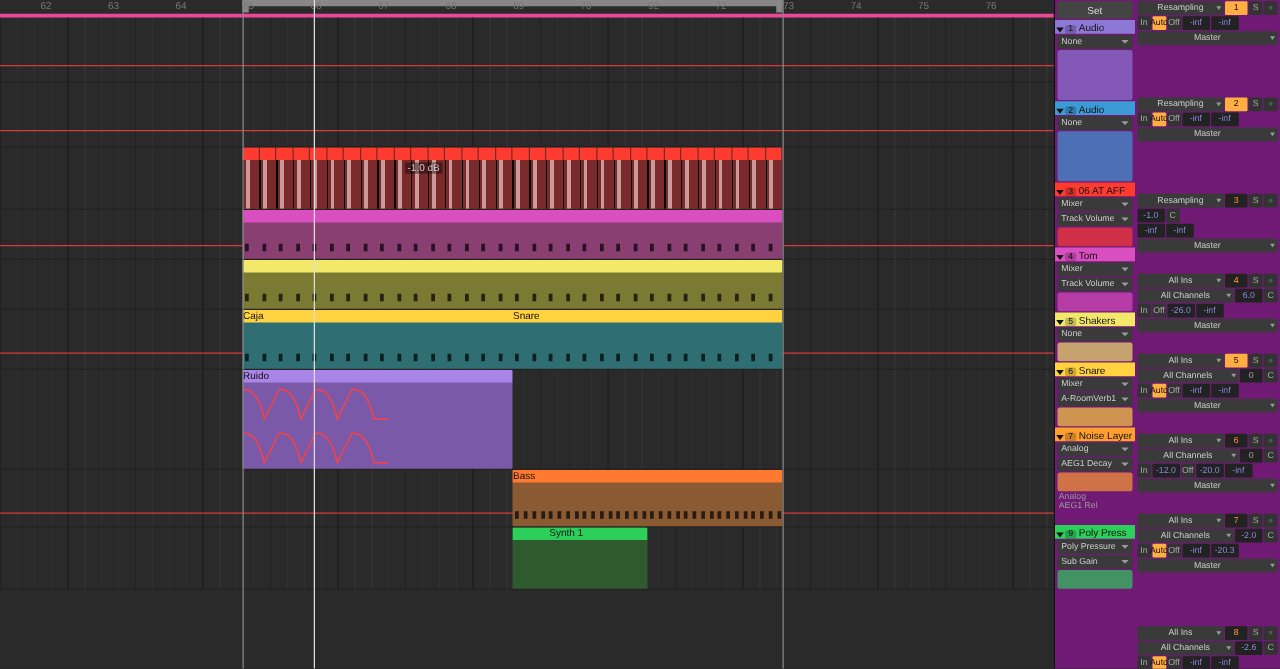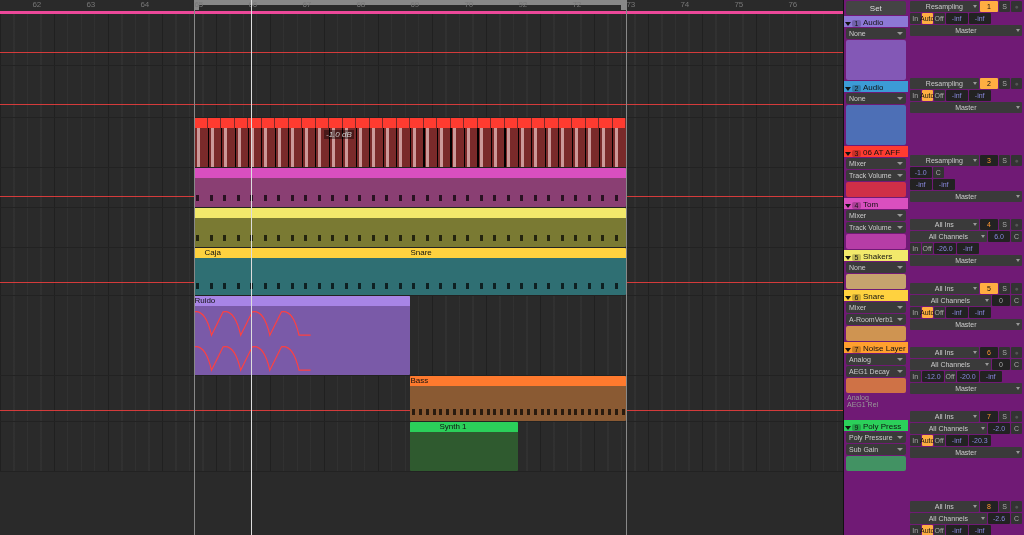--- a/index.html
+++ b/index.html
@@ -20,21 +20,21 @@
       repeating-linear-gradient(to right, rgba(255,255,255,0.03) 0, rgba(255,255,255,0.03) 1px, transparent 1px, transparent 13.5px),
       repeating-linear-gradient(to right, rgba(0,0,0,0.4) 0, rgba(0,0,0,0.4) 1px, transparent 1px, transparent 54px);
   }
   .auto-line { position: absolute; left: 0; right: 0; height: 1px; background: #ff4040; opacity: .8; }
   .clip { position: absolute; top: 0; bottom: 0; border-radius: 1px; overflow: hidden; }
   .slice-row { position: absolute; top: 0; left: 0; right: 0; height: 10px; display: flex; }
   .slice { flex: 1; background: #ff3b30; margin-right: 1px; display: flex; align-items: center; justify-content: center; color: #111; font-size: 6px; }
   .mini-notes { position: absolute; bottom: 4px; left: 0; right: 0; height: 10px; display: flex; }
   .mini-notes span { flex: 1; position: relative; }
   .mini-notes span::before { content: ""; position: absolute; left: 2px; top: 2px; width: 3px; height: 6px; background: rgba(0,0,0,.7); }
-  .db-tag { position: absolute; top: 12px; font-size: 8px; color: #ccc; background: rgba(0,0,0,.4); padding: 0 2px; font-style: italic; }
+  .db-tag { position: absolute; top: 12px; font-size: 8px; color: #ccc; background: rgba(0,0,0,.4); padding: 0 2px; }
 
   
   .panel { flex: 1; background: #701a75; border-left: 1px solid #111; display: flex; }
   .leftcol { flex: 0 0 60px; display: flex; flex-direction: column; }
   .rightcol { flex: 1; display: flex; flex-direction: column; }
   .set-btn { height: 14px; background: #444; border-radius: 2px; margin: 1px 2px; display: flex; align-items: center; justify-content: center; font-size: 8px; color: #ddd; }
   .thead { height: 11px; display: flex; align-items: flex-end; gap: 2px; padding: 0 2px; }
   .tri { width: 0; height: 0; border-left: 4px solid currentColor; border-top: 3px solid transparent; border-bottom: 3px solid transparent; }
   .tri.open { transform: rotate(90deg); }
   .thead .num { background: rgba(0,0,0,.2); border-radius: 2px; width: 9px; text-align: center; font-size: 7px; }
@@ -240,21 +240,21 @@
               <span></span>
               <span></span>
               <span></span>
               <span></span>
               <span></span>
               <span></span>
               <span></span>
               <span></span>
             </div>
           </div>
-          <div style="position: absolute; top: 0px; left: 194.4px; font-size: 8px; color: rgb(17, 17, 17); z-index: 5; padding-left: 10px;">Caja</div>
+          <div style="position: absolute; top: 0px; left: 194.4px; font-size: 8px; color: rgb(17, 17, 17); z-index: 5;">Caja</div>
           <div style="position: absolute; top: 0px; left: 410.4px; font-size: 8px; color: rgb(17, 17, 17); z-index: 5;">Snare</div>
         </div>
         <div class="lane" style="height: 80px;">
           <div class="grid"></div>
           <div class="clip" style="left: 194.4px; width: 216px; background: rgb(122, 90, 168);">
             <div style="position: absolute; top: 0px; left: 0px; right: 0px; height: 10px; background: rgb(168, 133, 230);"></div>
             <svg viewBox="0 0 100 30" preserveAspectRatio="none" style="position: absolute; left: 0px; right: 0px; height: 35px; top: 10px;">
               <path d="M0 5 Q10 3 15 25 L25 5 Q35 3 40 25 L50 5 Q60 3 65 25 L75 5 Q85 3 90 25 L100 25" stroke="#ff4040" fill="none" stroke-width="1"></path>
             </svg>
             <svg viewBox="0 0 100 30" preserveAspectRatio="none" style="position: absolute; left: 0px; right: 0px; height: 35px; top: 45px;">

